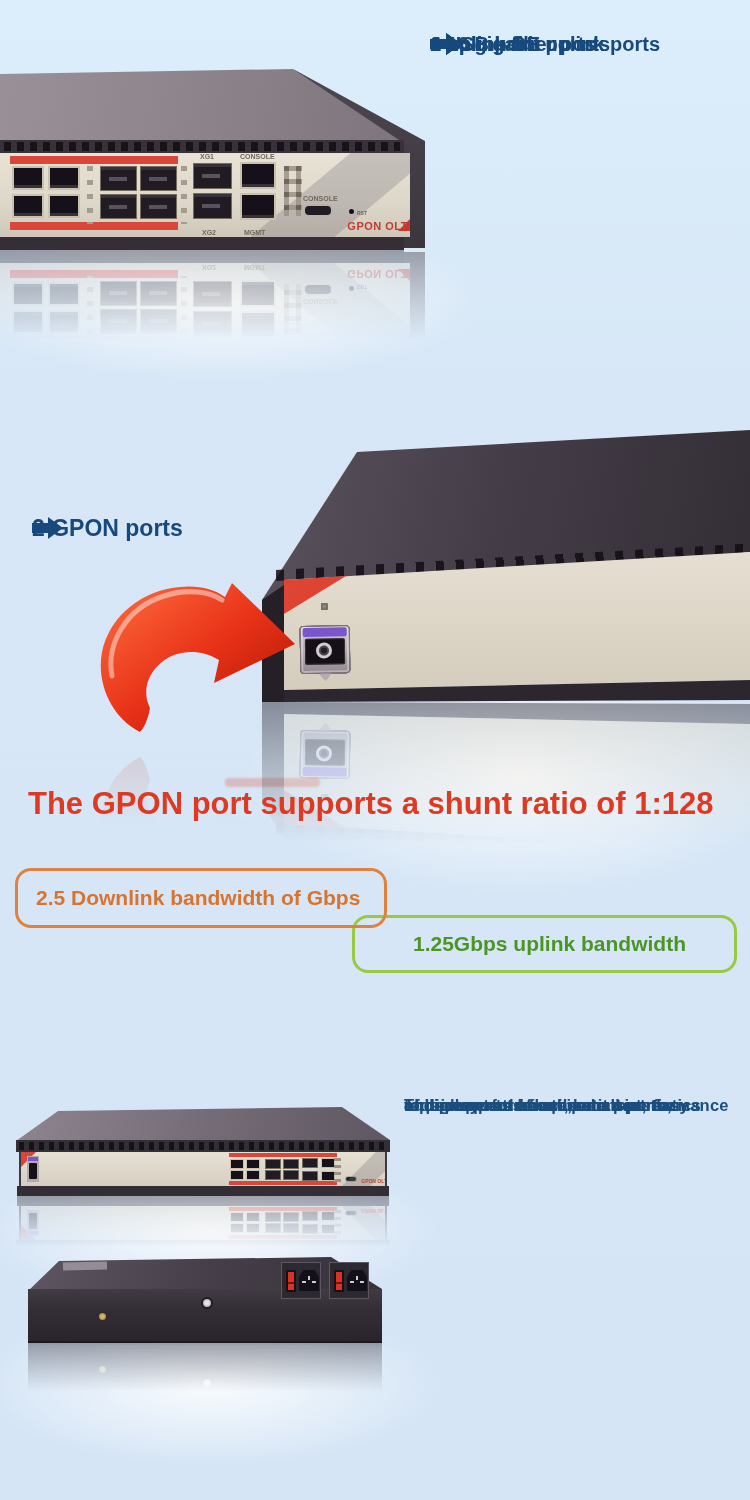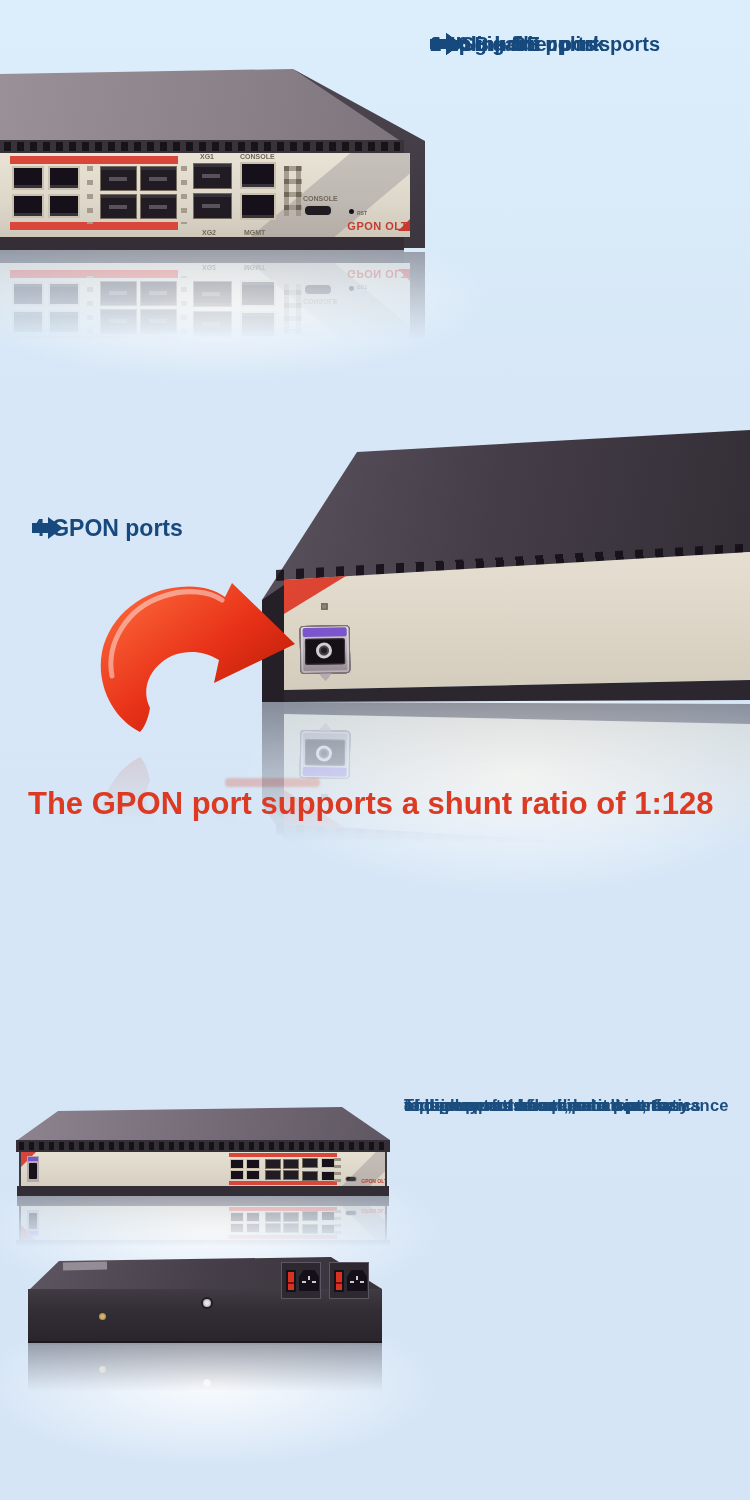--- a/index.html
+++ b/index.html
@@ -232,21 +232,21 @@
       <span class="f-label">4 uplink fiber ports</span>
     </div>
       <div class="feature">
       <span class="fa-icon"></span>
       <span class="f-label">2 10 gigabit uplink ports</span>
     </div>
     </div>
 
   <div class="gcall">
     <span class="fa-icon"></span>
-    <span class="f-label">4 GPON ports</span>
+    <span class="f-label">2 GPON ports</span>
   </div>
 
   <div class="red-arrow">
     <svg width="205" height="165" viewBox="0 0 205 165">
       <defs>
         <linearGradient id="arrg" x1="0" y1="0" x2="1" y2="1">
           <stop offset="0" stop-color="#ff7040"></stop>
           <stop offset="0.5" stop-color="#e83218"></stop>
           <stop offset="1" stop-color="#a81200"></stop>
         </linearGradient>
@@ -336,20 +336,22 @@
       </div>
       </div>
   </div>
 
   <div class="smudge"></div>
   <div class="headline">The GPON port supports a shunt ratio of 1:128</div>
   <div class="headline-refl">
     <span>The GPON port supports a shunt ratio of 1:128</span>
   </div>
 
+  <div class="badge badge-downlink">2.5 Downlink bandwidth of Gbps</div>
+  <div class="badge badge-uplink">1.25Gbps uplink bandwidth</div>
 
   <div class="devC">
     <div class="c-top"></div>
     <div class="c-vents"></div>
     <div class="c-face">
       <div class="c-wedge"></div>
       <div class="c-minis">
 
       <div class="mmod"></div>
           <div class="mmod"></div>

